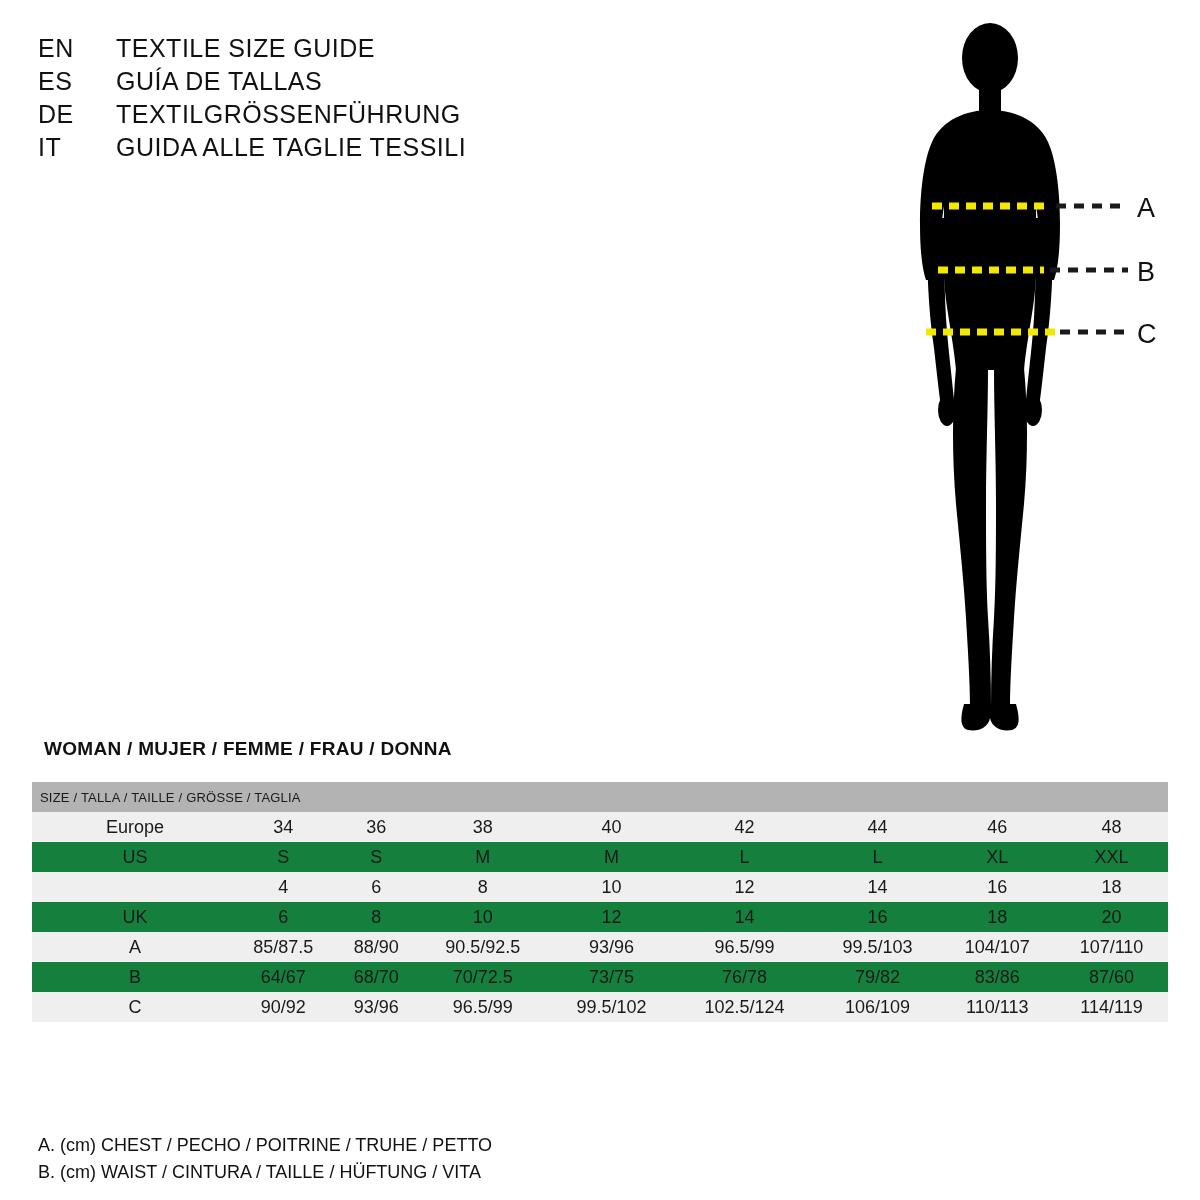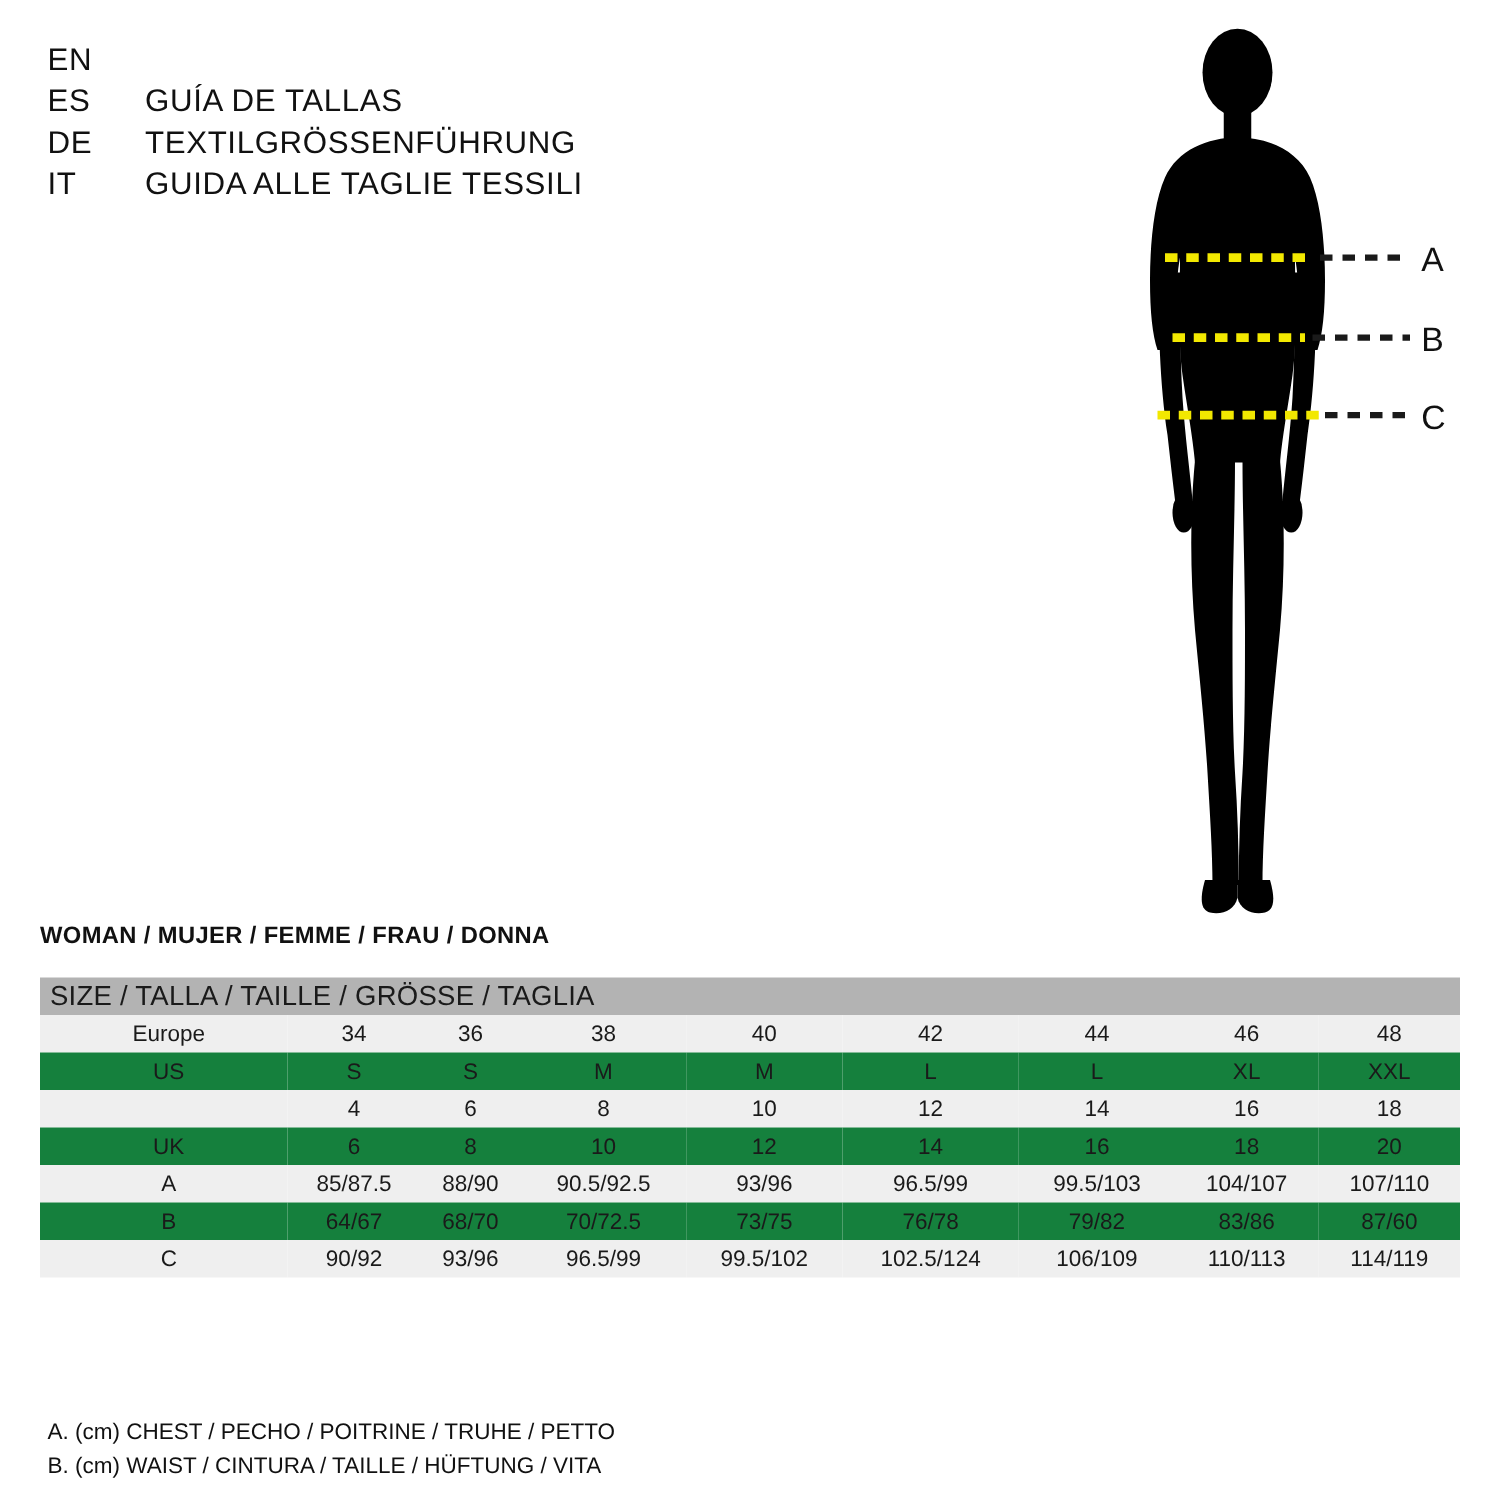--- a/index.html
+++ b/index.html
@@ -49,21 +49,21 @@
     width: 330px;
     height: 720px;
   }
   .figure-wrap svg {
     display: block;
   }
 
   
   .section-heading {
     position: absolute;
-    left: 32px;
+    left: 44px;
     top: 738px;
     font-size: 19px;
     font-weight: bold;
     letter-spacing: 0.3px;
     color: #111;
   }
 
   
   .size-table {
     position: absolute;
@@ -85,21 +85,21 @@
     text-align: center;
     padding-left: 8px;
     width: 190px;
   }
   .size-table tr.head-row {
     background: #b3b3b3;
   }
   .size-table tr.head-row th {
     text-align: left;
     padding-left: 8px;
-    font-size: 22px;
+    font-size: 13px;
     letter-spacing: 0.2px;
   }
   .size-table tr.shade-a { background: #efefef; }
   .size-table tr.shade-b { background: #15803d; }
 
   
   .legend {
     position: absolute;
     left: 38px;
     top: 1132px;
@@ -111,20 +111,21 @@
     line-height: 27px;
     white-space: nowrap;
   }
 </style>
 </head>
 <body>
 
 <div class="title-block">
   <div class="title-row">
     <span class="lang-code">EN</span>
+    <span class="lang-title">TEXTILE SIZE GUIDE</span>
   </div>
   <div class="title-row">
     <span class="lang-code">ES</span>
     <span class="lang-title">GUÍA DE TALLAS</span>
   </div>
   <div class="title-row">
     <span class="lang-code">DE</span>
     <span class="lang-title">TEXTILGRÖSSENFÜHRUNG</span>
   </div>
   <div class="title-row">

